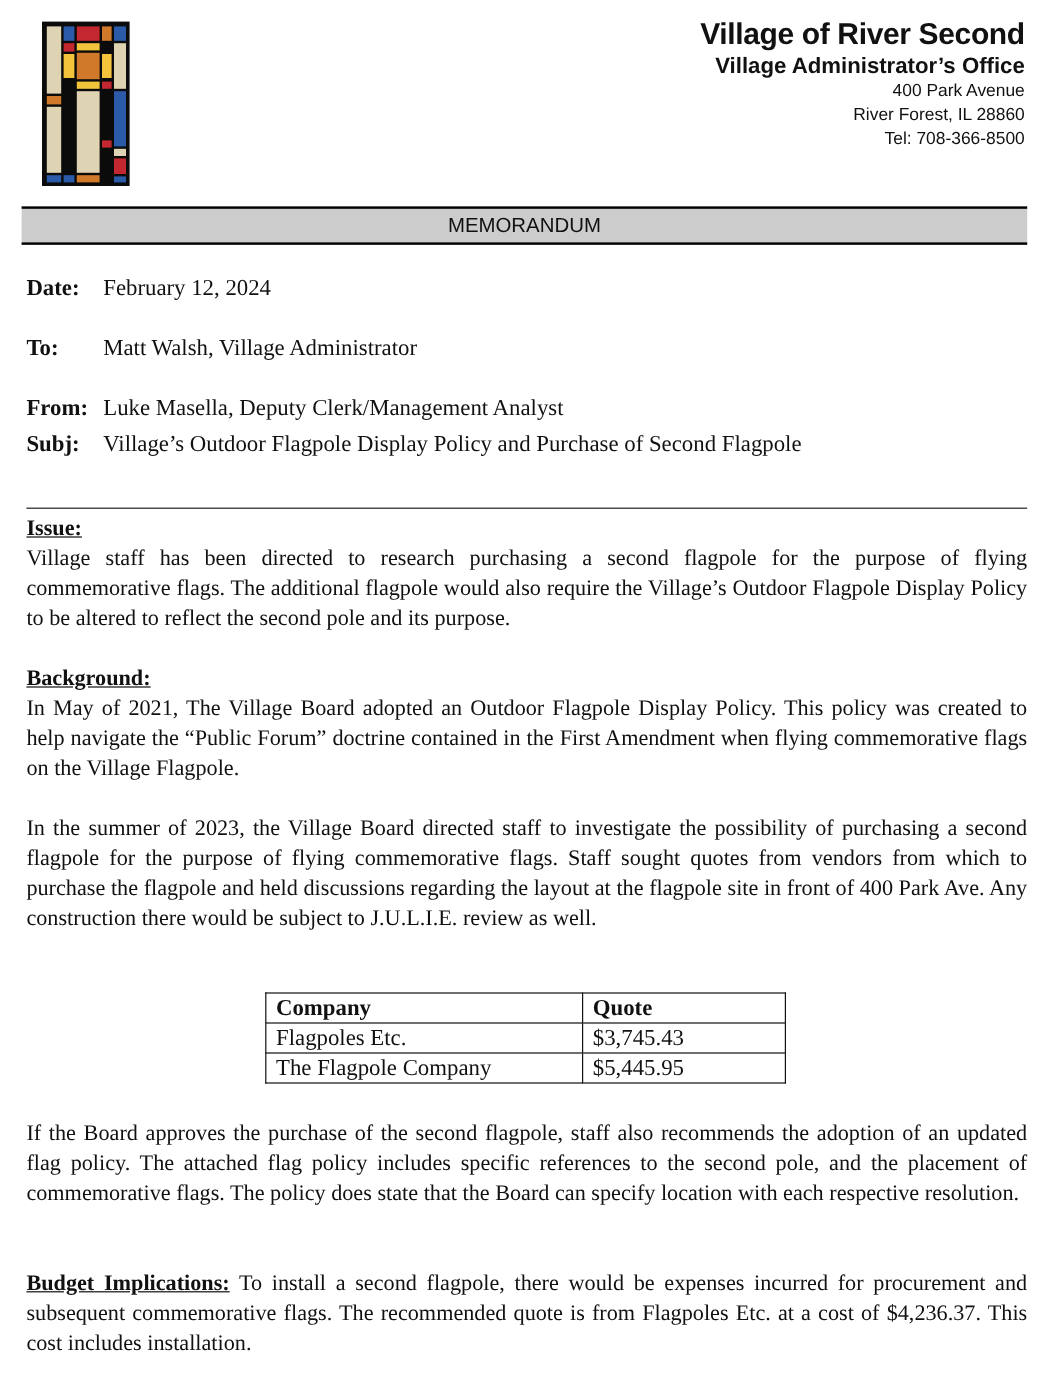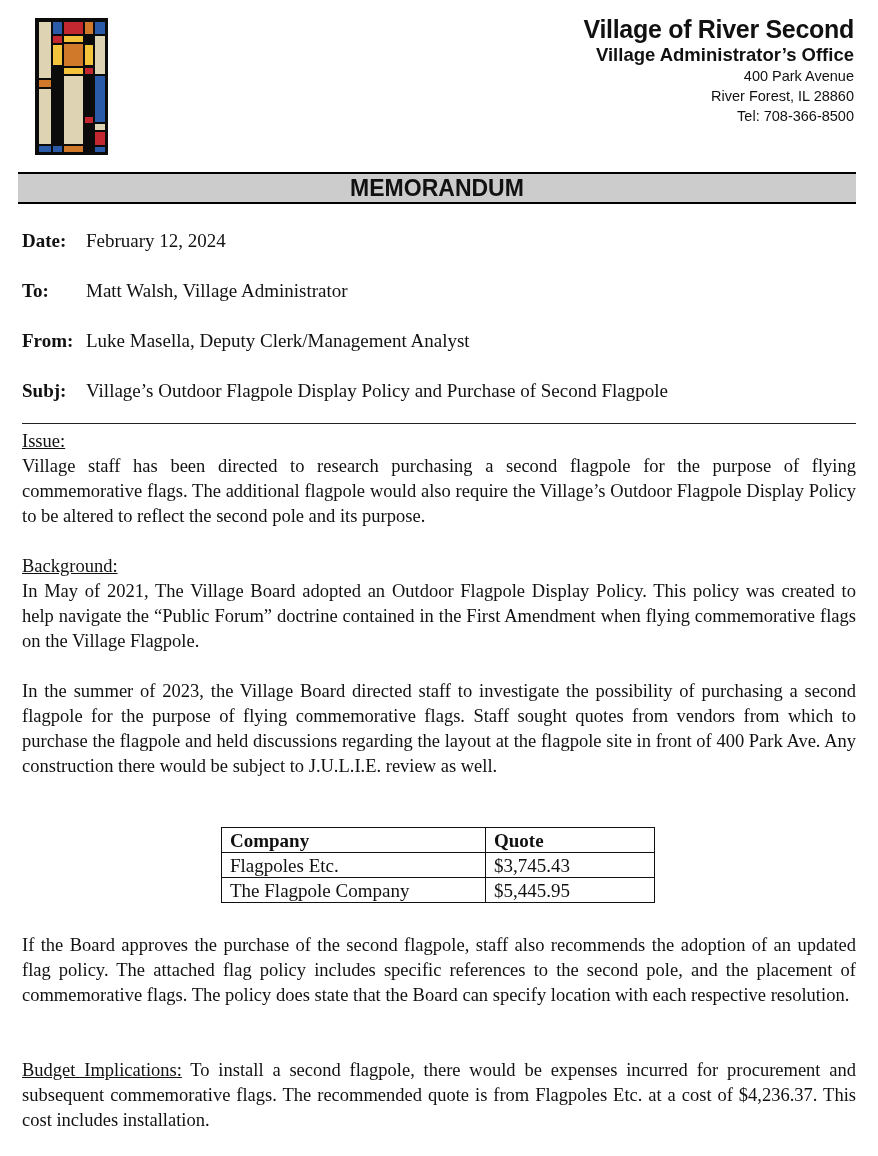--- a/index.html
+++ b/index.html
@@ -18,30 +18,30 @@
   .tagline.last { border-bottom: 1px solid #444; }
 
   
   .letterhead { position: absolute; right: 24px; top: 14px; text-align: right; }
   .lh-title { font-weight: bold; font-size: 25px; line-height: 30px; letter-spacing: -0.3px; }
   .lh-office { font-weight: bold; font-size: 18.5px; line-height: 22px; }
   .lh-line { font-size: 14.5px; line-height: 20px; }
 
   
   .memo-bar { position: absolute; left: 18px; top: 172px; width: 838px; height: 28px; background: #cccccc; border-top: 2px solid #000; border-bottom: 2px solid #000; text-align: center; }
-  .memo-bar span { font-weight: bold; font-size: 23px; line-height: 28px; }
+  .memo-bar span { font-weight: normal; font-size: 17px; line-height: 28px; }
 
   
   .field { position: absolute; left: 22px; font-size: 19px; line-height: 24px; white-space: nowrap; }
   .field .lbl { display: inline-block; width: 64px; font-weight: bold; }
   .rule { position: absolute; left: 22px; width: 834px; top: 423px; border-top: 1px solid #222; }
 
   
   .para { position: absolute; left: 22px; width: 834px; font-size: 18.5px; line-height: 25px; text-align: justify; }
-  .heading { font-weight: normal; text-decoration: underline; }
+  .heading { font-weight: bold; text-decoration: underline; }
 
   
   .quote-table { position: absolute; left: 221px; top: 827px; border-collapse: collapse; font-size: 19px; }
   .quote-table td, .quote-table th { border: 1px solid #111; padding: 0 8px; height: 24px; line-height: 23px; text-align: left; }
   .quote-table th { font-weight: bold; }
   .quote-table .c1 { width: 247px; }
   .quote-table .c2 { width: 152px; }
 </style>
 </head>
 <body>
@@ -94,21 +94,21 @@
 
 <div class="field serif" style="top:229px">
   <span class="lbl">Date:</span><span>February 12, 2024</span>
 </div>
 <div class="field serif" style="top:279px">
   <span class="lbl">To:</span><span>Matt Walsh, Village Administrator</span>
 </div>
 <div class="field serif" style="top:329px">
   <span class="lbl">From:</span><span>Luke Masella, Deputy Clerk/Management Analyst</span>
 </div>
-<div class="field serif" style="top:379px">
+<div class="field serif" style="top:359px">
   <span class="lbl">Subj:</span><span>Village’s Outdoor Flagpole Display Policy and Purchase of Second Flagpole</span>
 </div>
 <div class="rule"></div>
 
 <div class="para serif" style="top:429px">
   <div class="heading">Issue:</div>
   <div>Village staff has been directed to research purchasing a second flagpole for the purpose of flying commemorative flags. The additional flagpole would also require the Village’s Outdoor Flagpole Display Policy to be altered to reflect the second pole and its purpose.</div>
 </div>
 
 <div class="para serif" style="top:554px">

